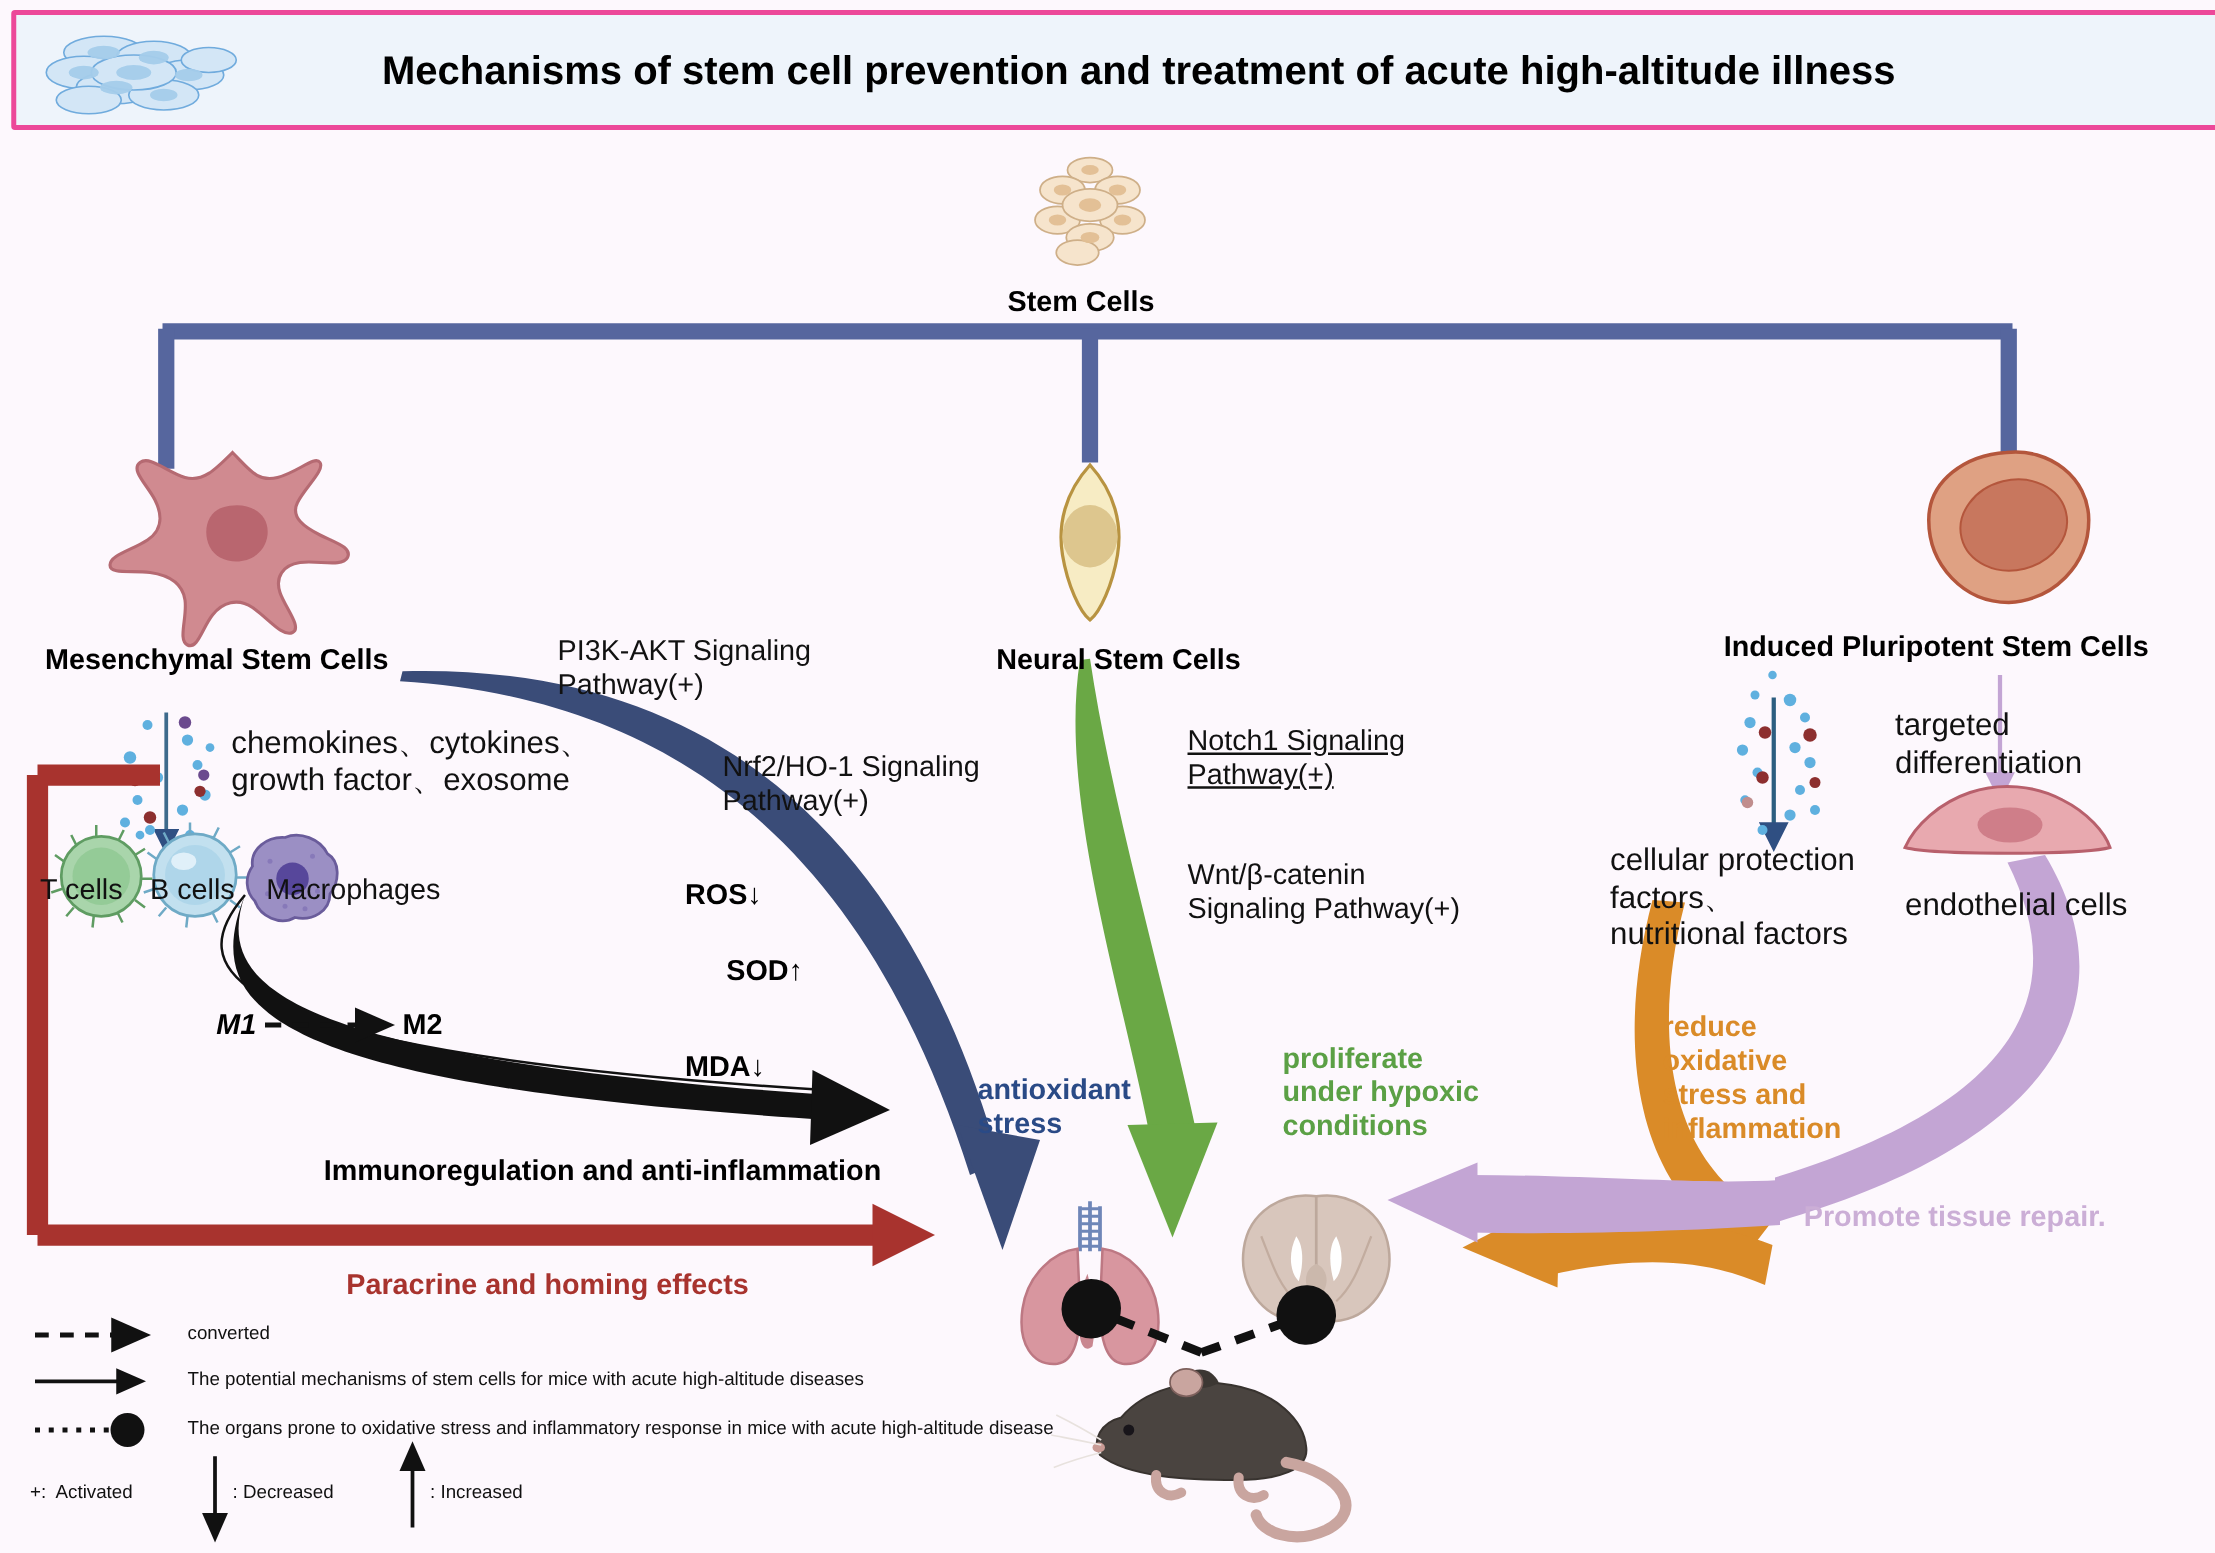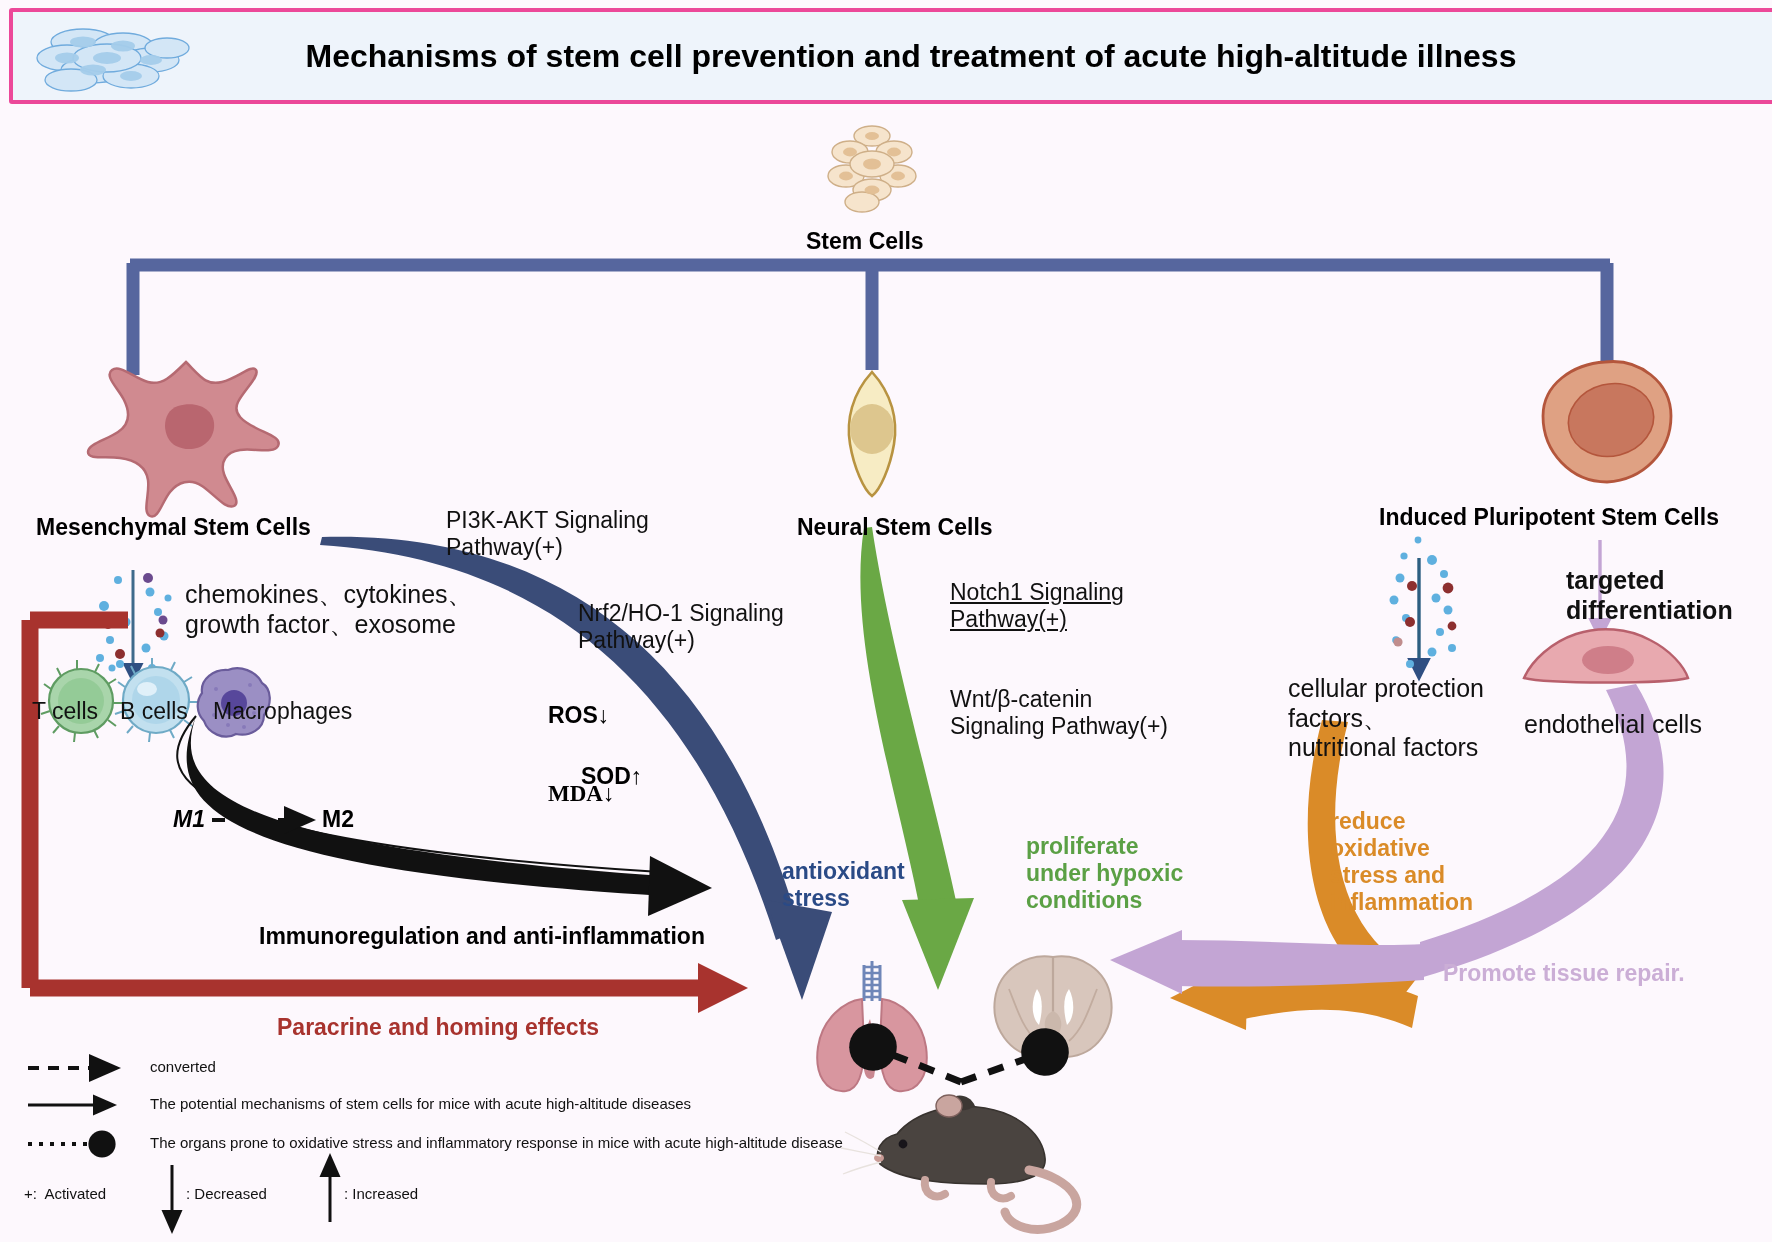--- a/index.html
+++ b/index.html
@@ -353,40 +353,40 @@
   <div class="t marker" style="left:173px;top:806px;font-style:italic;">M1</div>
   <div class="t marker" style="left:322px;top:806px;">M2</div>
 
   <div class="t pathway" style="left:446px;top:507px;">PI3K-AKT Signaling
 Pathway(+)</div>
   <div class="t pathway" style="left:578px;top:600px;">Nrf2/HO-1 Signaling
 Pathway(+)</div>
 
   <div class="t marker" style="left:548px;top:702px;"><span>ROS</span><span>↓</span></div>
   <div class="t marker" style="left:581px;top:763px;"><span>SOD</span><span>↑</span></div>
-  <div class="t marker" style="left:548px;top:780px;font-family:Liberation Serif, serif;"><span>MDA</span><span>↓</span></div>
+  <div class="t marker" style="left:548px;top:840px;"><span>MDA</span><span>↓</span></div>
 
   <div class="t cap-blue" style="left:755px;top:858px;">antioxidant
 stress</div>
 
   <div class="t cap-black" style="left:259px;top:923px;">Immunoregulation and anti-inflammation</div>
   <div class="t cap-red" style="left:277px;top:1014px;">Paracrine and homing effects</div>
 
   <div class="t pathway" style="left:950px;top:579px;text-decoration:underline;">Notch1 Signaling
 Pathway(+)</div>
   <div class="t pathway" style="left:950px;top:686px;">Wnt/β-catenin
 Signaling Pathway(+)</div>
   <div class="t cap-green" style="left:1026px;top:833px;">proliferate
 under hypoxic
 conditions</div>
 
   <div class="t body-txt" style="left:1288px;top:674px;">cellular protection
 factors、
 nutritional factors</div>
-  <div class="t body-txt" style="left:1566px;top:566px;font-weight:bold;">targeted
+  <div class="t body-txt" style="left:1516px;top:566px;">targeted
 differentiation</div>
   <div class="t body-txt" style="left:1524px;top:710px;">endothelial cells</div>
   <div class="t cap-orange" style="left:1330px;top:808px;">reduce
 oxidative
 stress and
 inflammation</div>
   <div class="t cap-purple" style="left:1443px;top:960px;">Promote tissue repair.</div>
 
 
   <div class="t legend-txt" style="left:150px;top:1058px;">converted</div>

